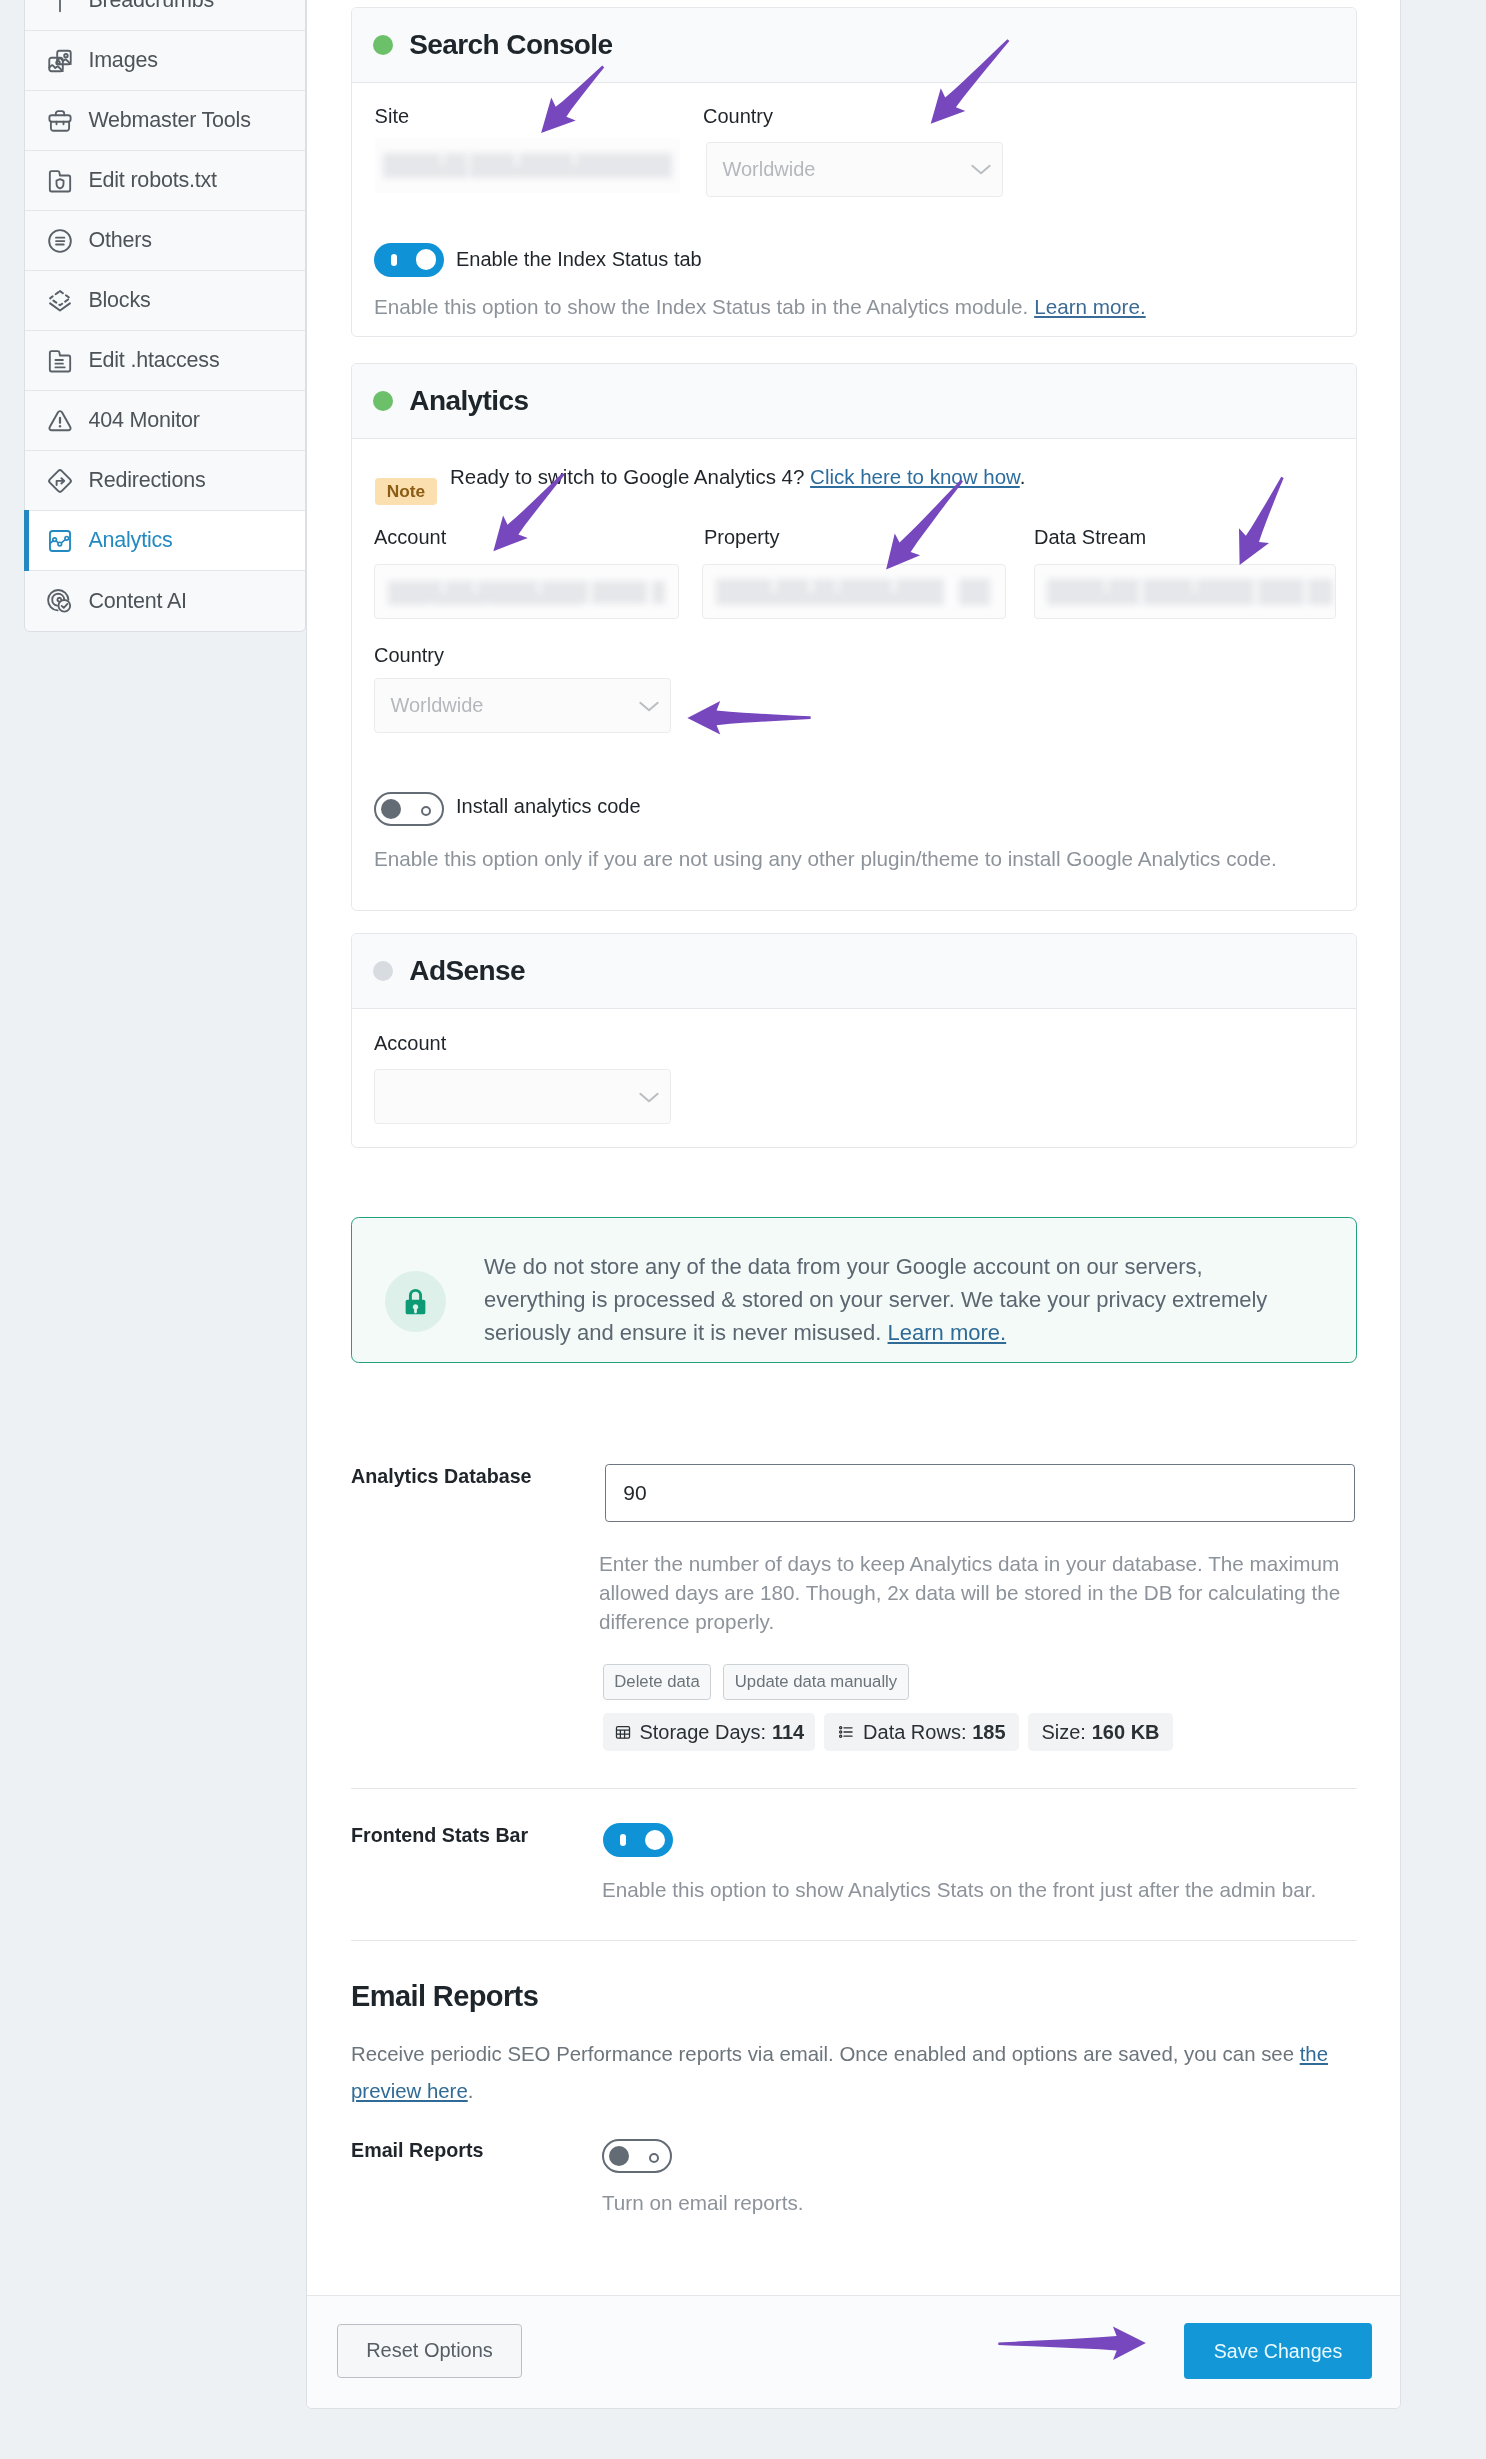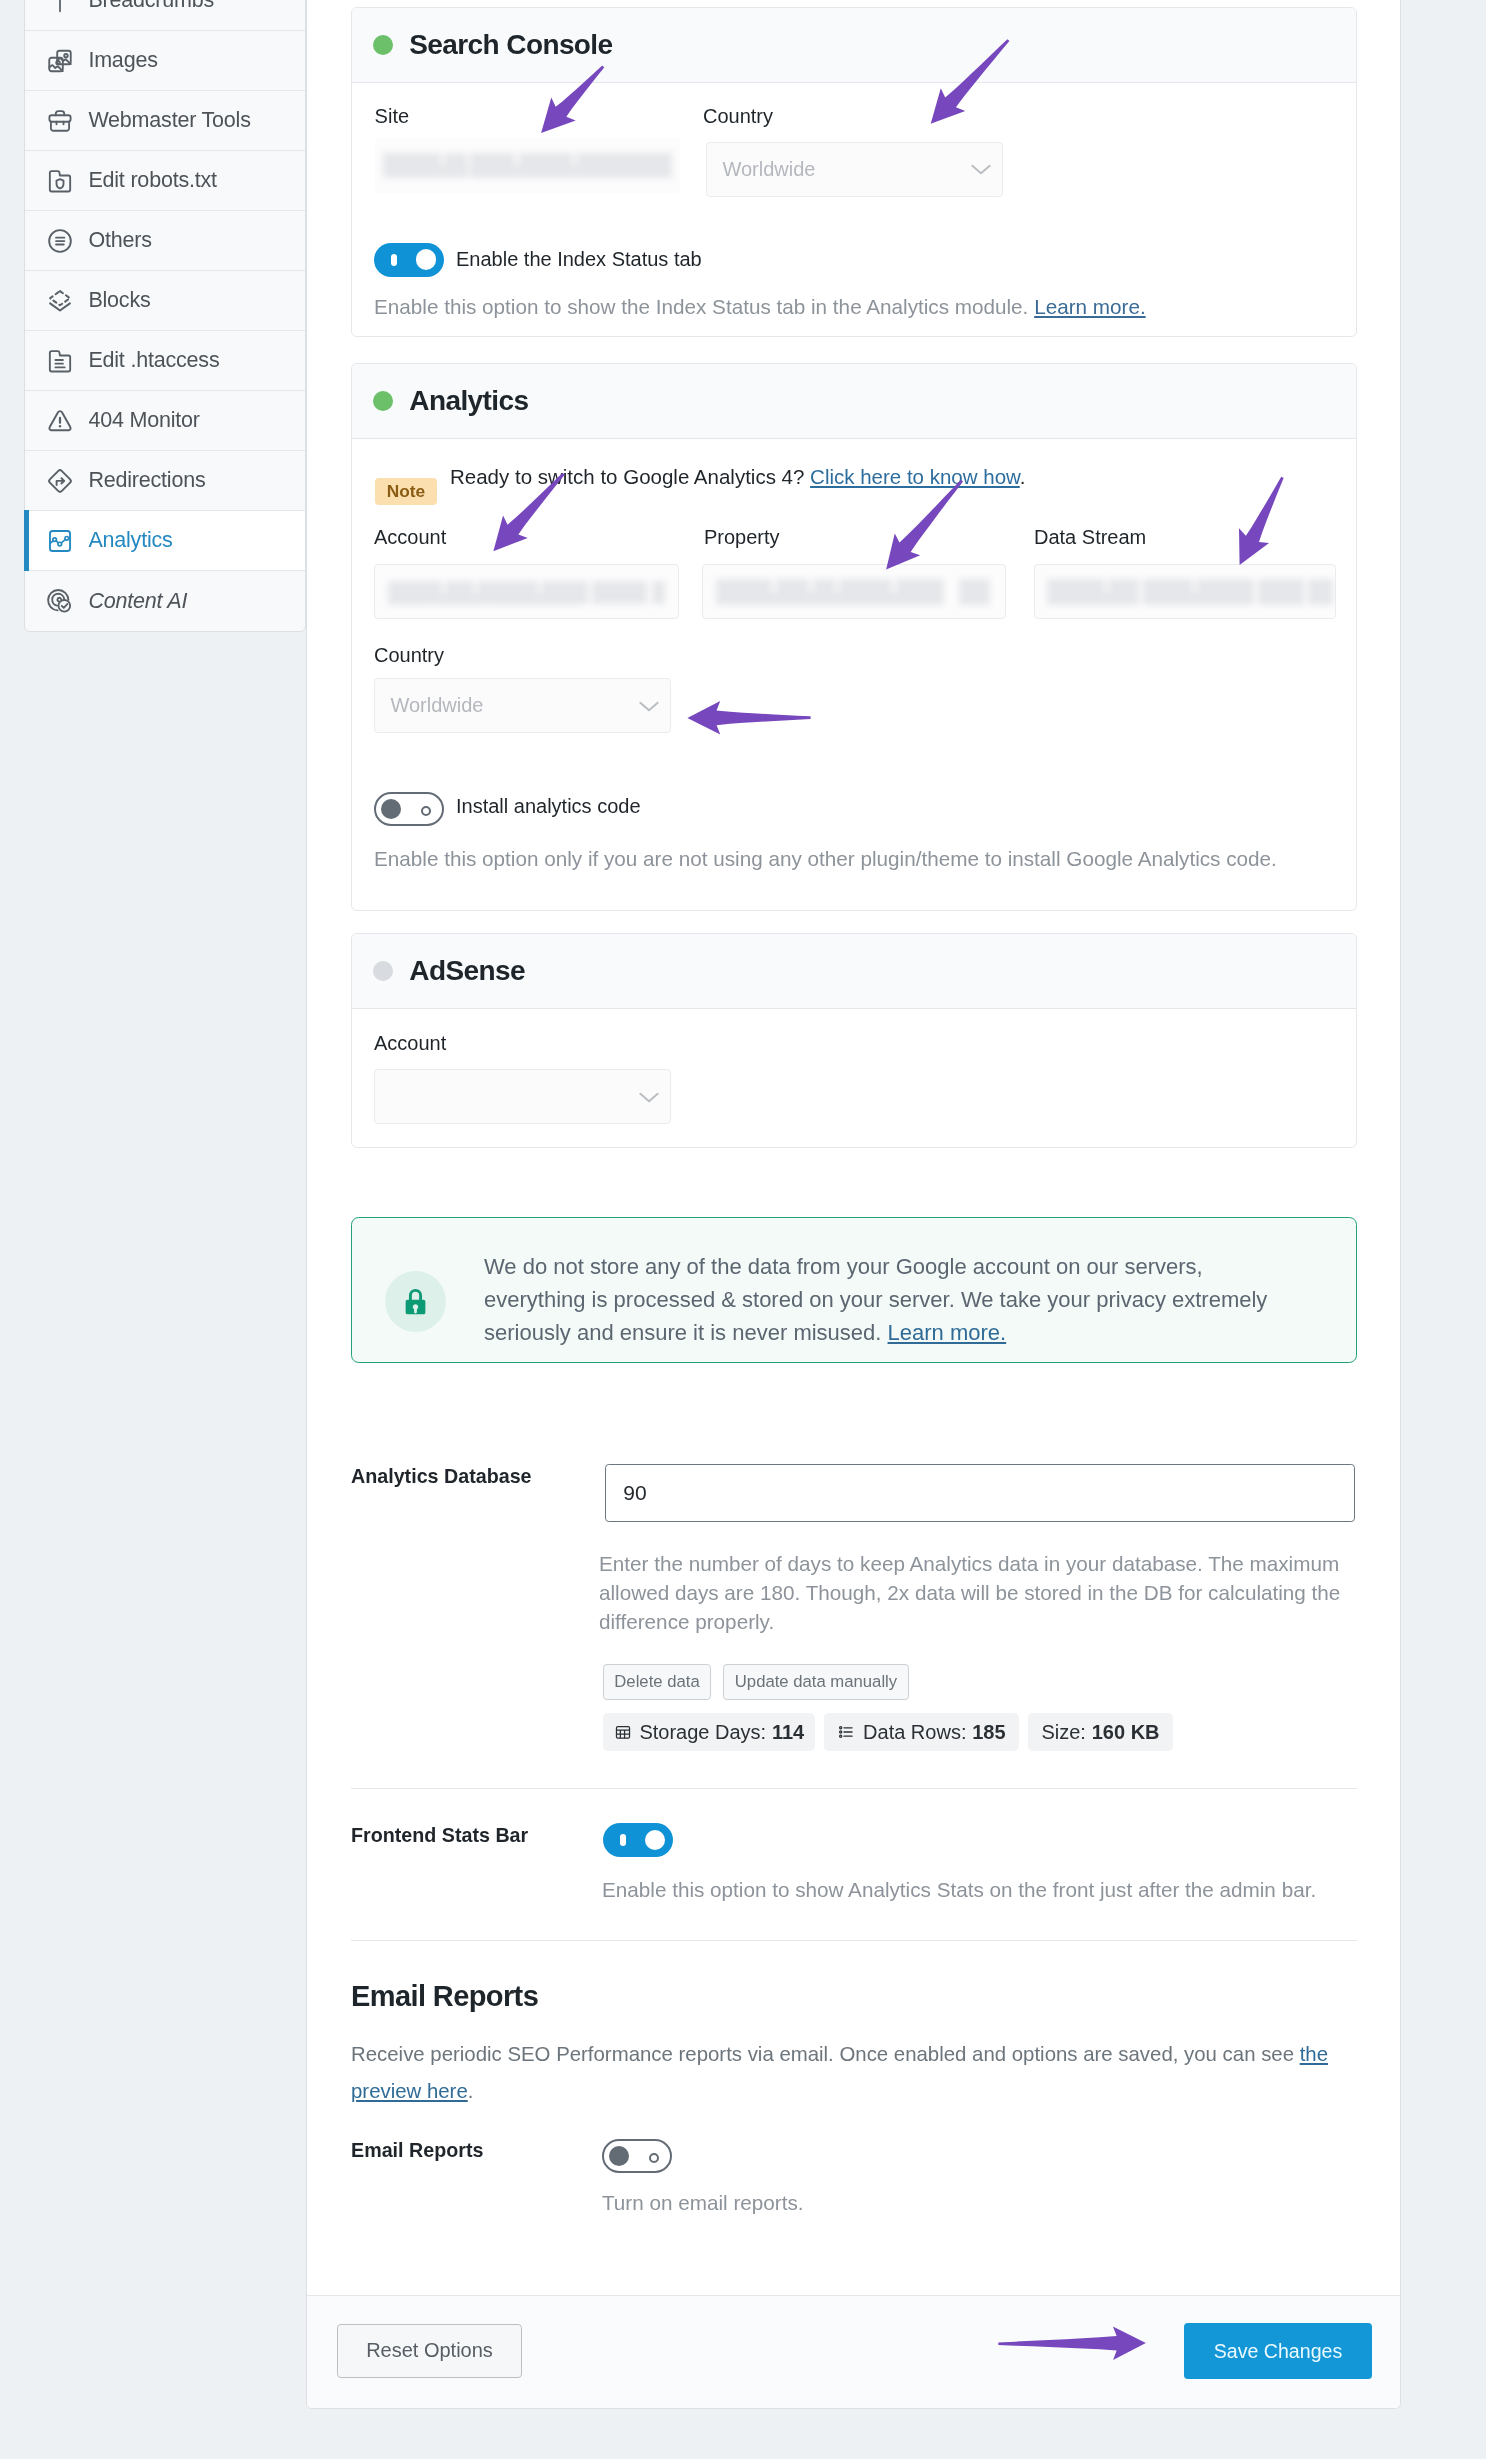--- a/index.html
+++ b/index.html
@@ -13,21 +13,21 @@
 
   
   .sidebar {
     position:absolute; left:24px; top:-30px; width:282px;
     background:#f7f9fa; border:1px solid #dcdfe3; border-radius:5.8px;
   }
   .nav-item {
     display:flex; align-items:center; height:60px;
     padding-left:21px; gap:14.4px; border-bottom:1px solid #e4e7ea; position:relative;
   }
-  .nav-item:last-child { border-bottom:none;font-style:italic; }
+  .nav-item:last-child { border-bottom:none; }
   .nav-item .ico { width:28px; height:28px; flex:0 0 28px; display:flex; align-items:center; justify-content:center; color:#596068; }
   .nav-item .ico svg { display:block; }
   .nav-item .lbl { font-size:21.5px; color:#4d5358; letter-spacing:-0.2px; }
   .nav-item.active { background:#fff; }
   .nav-item.active .lbl { color:#2489c1; }
   .nav-item.active .ico { color:#2489c1; }
   .nav-item.active:before { content:""; position:absolute; left:-1px; top:-1px; bottom:-1px; width:4.8px; background:#2489c1; }
 
   
   .main {

